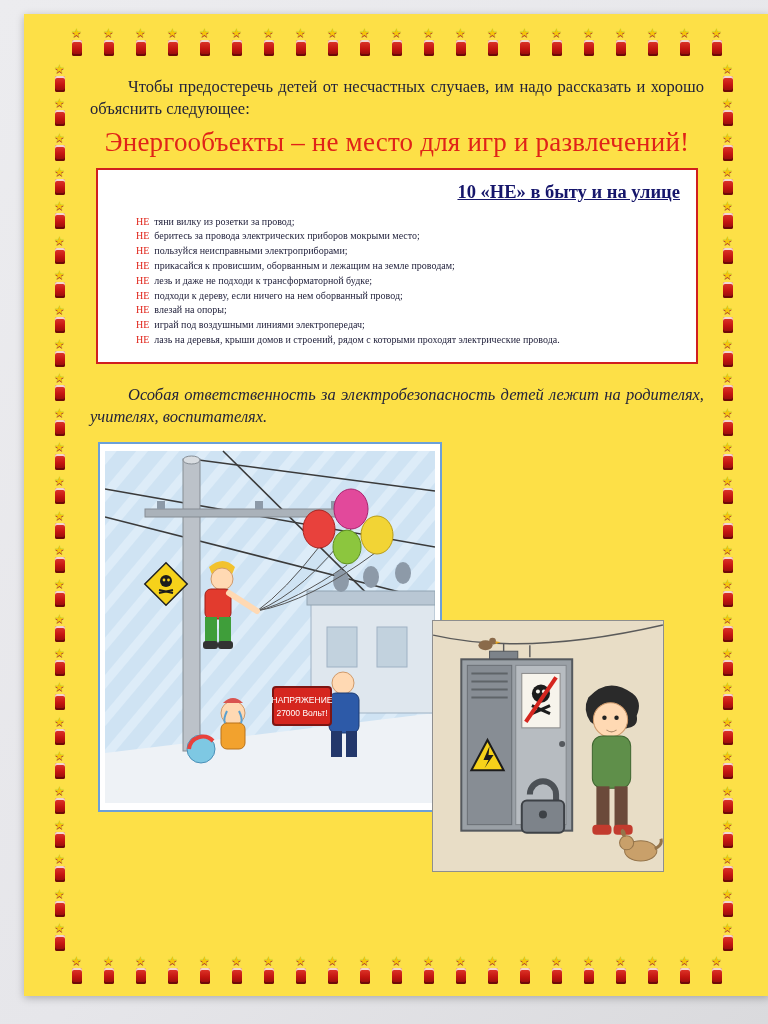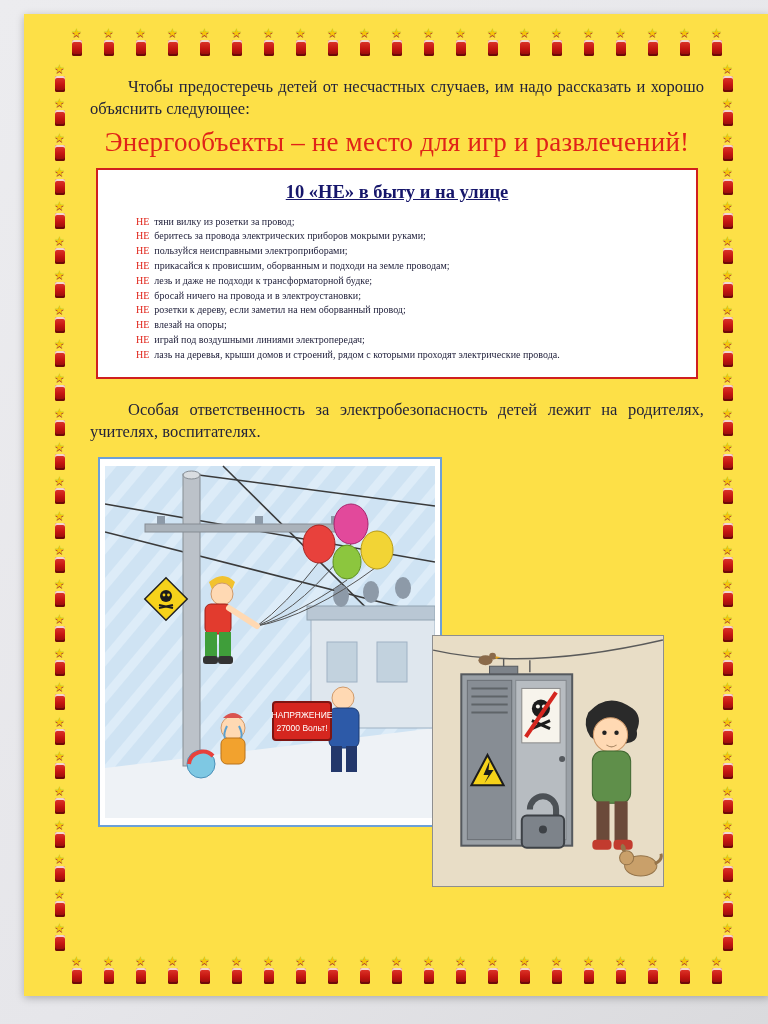--- a/index.html
+++ b/index.html
@@ -49,31 +49,31 @@
   }
   .headline{
     margin:6px 0 10px 0;text-align:center;
     color:#e02318;font-size:27px;letter-spacing:.2px;
   }
   .rules-box{
     margin:4px 6px 0 6px;border:2.5px solid #cf1f1f;
     padding:10px 16px 14px 16px;background:#fff;
   }
   .rules-title{
-    text-align:center;font-weight:bold;font-size:18.5px;color:#16166b;
+    text-align:right;font-weight:bold;font-size:18.5px;color:#16166b;
     text-decoration:underline;margin:2px 0 12px 0;
   }
   .rule{
     margin:0;font-size:10px;line-height:1.48;text-align:justify;
     text-indent:22px;color:#1d1d38;
   }
   .ne{color:#e02318;margin-right:5px;}
   .responsibility{
     margin:20px 0 6px 0;font-size:16.5px;line-height:1.35;
-    text-align:justify;text-indent:38px;
+    text-align:justify;text-indent:38px;font-style:italic;
   }
   .figures{position:relative;height:452px;margin-top:6px;}
   .fig-left{
     position:absolute;left:8px;top:8px;width:330px;height:356px;
     border:2px solid #6ca0d8;background:#fff;padding:5px;box-sizing:content-box;
   }
   .fig-left svg{width:100%;height:100%;display:block;}
   .fig-right{
     position:absolute;left:342px;top:186px;width:230px;height:250px;
     border:1px solid #8e8e8e;background:#fff;
@@ -190,26 +190,25 @@
 
   <div class="content">
 
     <p class="intro">Чтобы предостеречь детей  от несчастных случаев, им надо рассказать и хорошо объяснить следующее:</p>
 
     <div class="headline">Энергообъекты – не место для игр и развлечений!</div>
 
     <div class="rules-box">
       <div class="rules-title">10 «НЕ» в быту и на улице</div>
       <p class="rule"><span class="ne">НЕ</span><span>тяни вилку из розетки за провод;</span></p>
-      <p class="rule"><span class="ne">НЕ</span><span>беритесь за провода электрических приборов мокрыми руками;</span></p>
+      <p class="rule"><span class="ne">НЕ</span><span>беритесь за провода электрических приборов мокрыми место;</span></p>
       <p class="rule"><span class="ne">НЕ</span><span>пользуйся неисправными электроприборами;</span></p>
-      <p class="rule"><span class="ne">НЕ</span><span>прикасайся к провисшим, оборванным и подходи на земле проводам;</span></p>
+      <p class="rule"><span class="ne">НЕ</span><span>прикасайся к провисшим, оборванным и лежащим на земле проводам;</span></p>
       <p class="rule"><span class="ne">НЕ</span><span>лезь и даже не подходи к трансформаторной будке;</span></p>
-      <p class="rule"><span class="ne">НЕ</span><span>бросай ничего на провода и в электроустановки;</span></p>
-      <p class="rule"><span class="ne">НЕ</span><span>розетки к дереву, если заметил на нем оборванный провод;</span></p>
+      <p class="rule"><span class="ne">НЕ</span><span>подходи к дереву, если ничего на нем оборванный провод;</span></p>
       <p class="rule"><span class="ne">НЕ</span><span>влезай на опоры;</span></p>
       <p class="rule"><span class="ne">НЕ</span><span>играй под воздушными линиями электропередач;</span></p>
       <p class="rule"><span class="ne">НЕ</span><span>лазь на деревья, крыши домов и строений, рядом с которыми проходят электрические провода.</span></p>
     </div>
 
     <p class="responsibility">Особая ответственность за электробезопасность детей лежит на родителях, учителях, воспитателях.</p>
 
     <div class="figures">
 
       <div class="fig-left">

